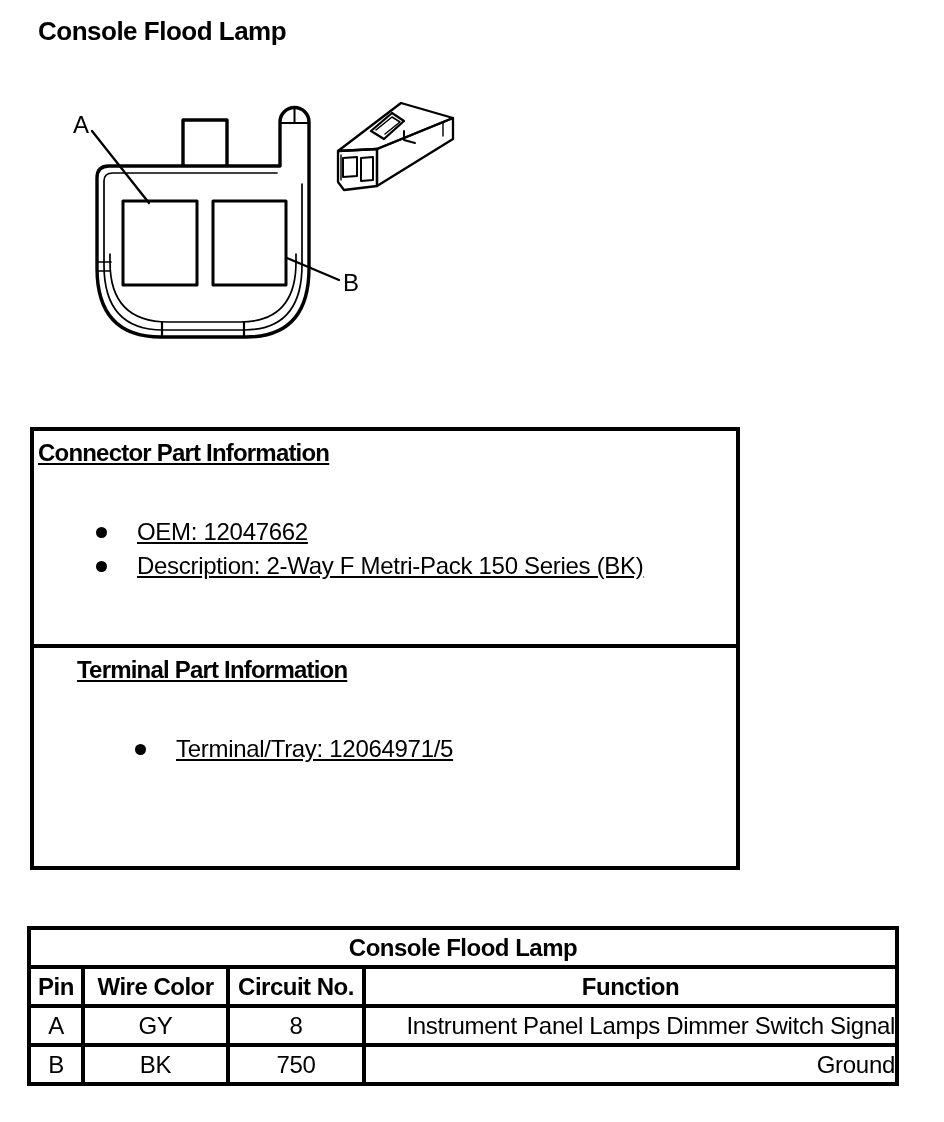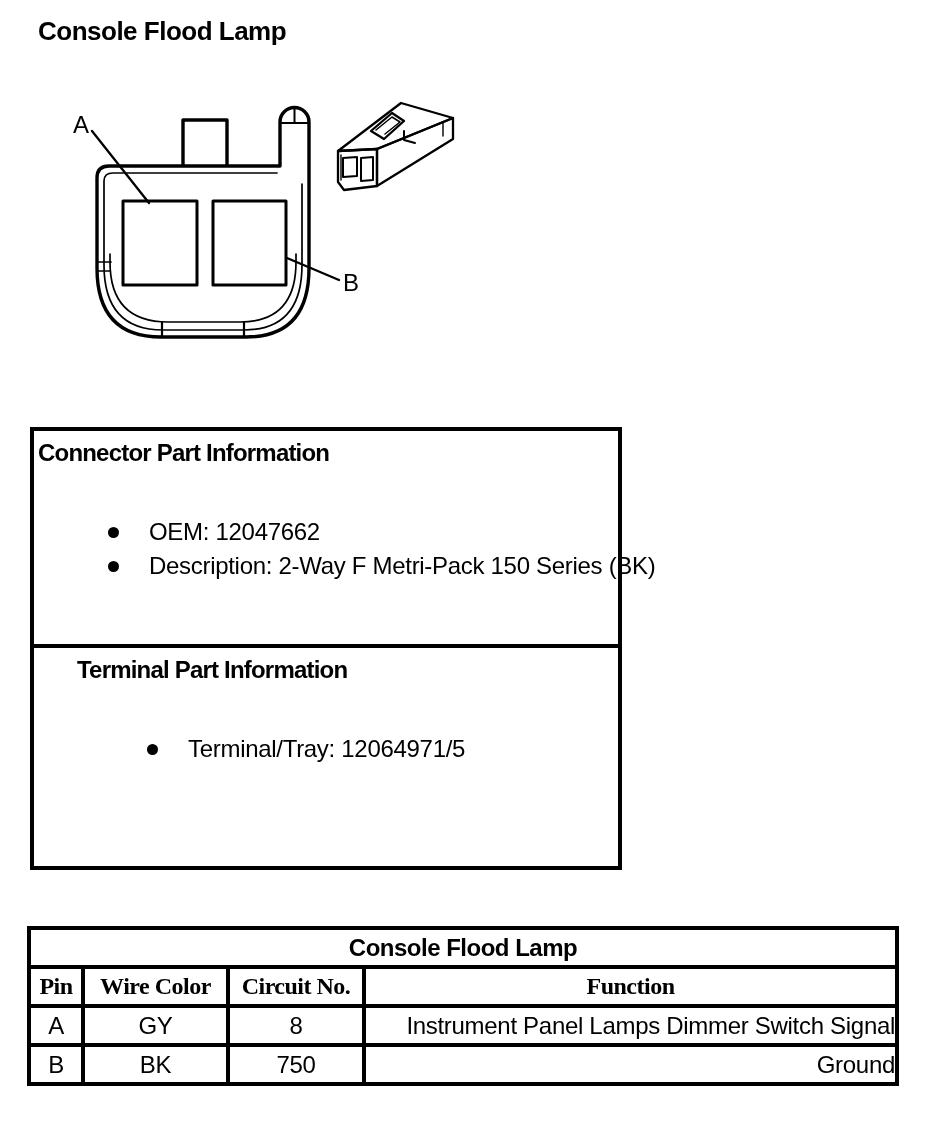--- a/index.html
+++ b/index.html
@@ -11,50 +11,50 @@
   *{box-sizing:border-box;}
 
   .page-title{
     position:absolute;left:38px;top:16px;
     font-size:26px;font-weight:bold;letter-spacing:-0.5px;
   }
 
   .diagram{position:absolute;left:55px;top:90px;width:430px;height:266px;}
 
   .infobox{
-    position:absolute;left:30px;width:592px;
-    border:4px solid #000;background:#fff;
+    position:absolute;left:30px;width:710px;
+    border:4px solid #000;background:#fff;text-decoration:underline;
   }
   .infobox.connector{top:427px;height:221px;}
   .infobox.terminal{top:644px;height:226px;padding-left:39px;}
   .infobox h2{
     margin:8px 0 0 4px;font-size:24px;font-weight:bold;
     letter-spacing:-0.8px;line-height:28px;
   }
-  .infobox ul{margin:48px 0 0 12px;padding:0;list-style:none;}
+  .infobox ul{margin:48px 0 0 0;padding:0;list-style:none;}
   .infobox li{
     position:relative;margin-left:103px;line-height:34px;
     font-size:24px;letter-spacing:-0.3px;white-space:nowrap;
   }
   .infobox li::before{
     content:"";position:absolute;left:-41px;top:12px;
     width:11px;height:11px;border-radius:50%;background:#000;
   }
 
   .pin-table-wrap{position:absolute;left:27px;top:926px;width:868px;}
   table.pin-table{
     border-collapse:collapse;table-layout:fixed;width:868px;
     font-size:24px;letter-spacing:-0.3px;
   }
   table.pin-table td{
     border:4px solid #000;height:39px;text-align:center;
     padding:0;overflow:hidden;white-space:nowrap;
   }
   table.pin-table td.title{font-weight:bold;letter-spacing:-0.5px;}
-  table.pin-table td.hdr{font-weight:bold;letter-spacing:-0.5px;font-family:Liberation Serif, serif;}
+  table.pin-table td.hdr{font-weight:bold;letter-spacing:-0.5px;}
   table.pin-table td.func{text-align:right;padding-left:5px;}
 </style>
 </head>
 <body>
 
 <div class="page-title">Console Flood Lamp</div>
 
 <svg class="diagram" viewBox="55 90 430 266" xmlns="http://www.w3.org/2000/svg">
   <g fill="none" stroke="#000" stroke-linecap="round" stroke-linejoin="round">
 

